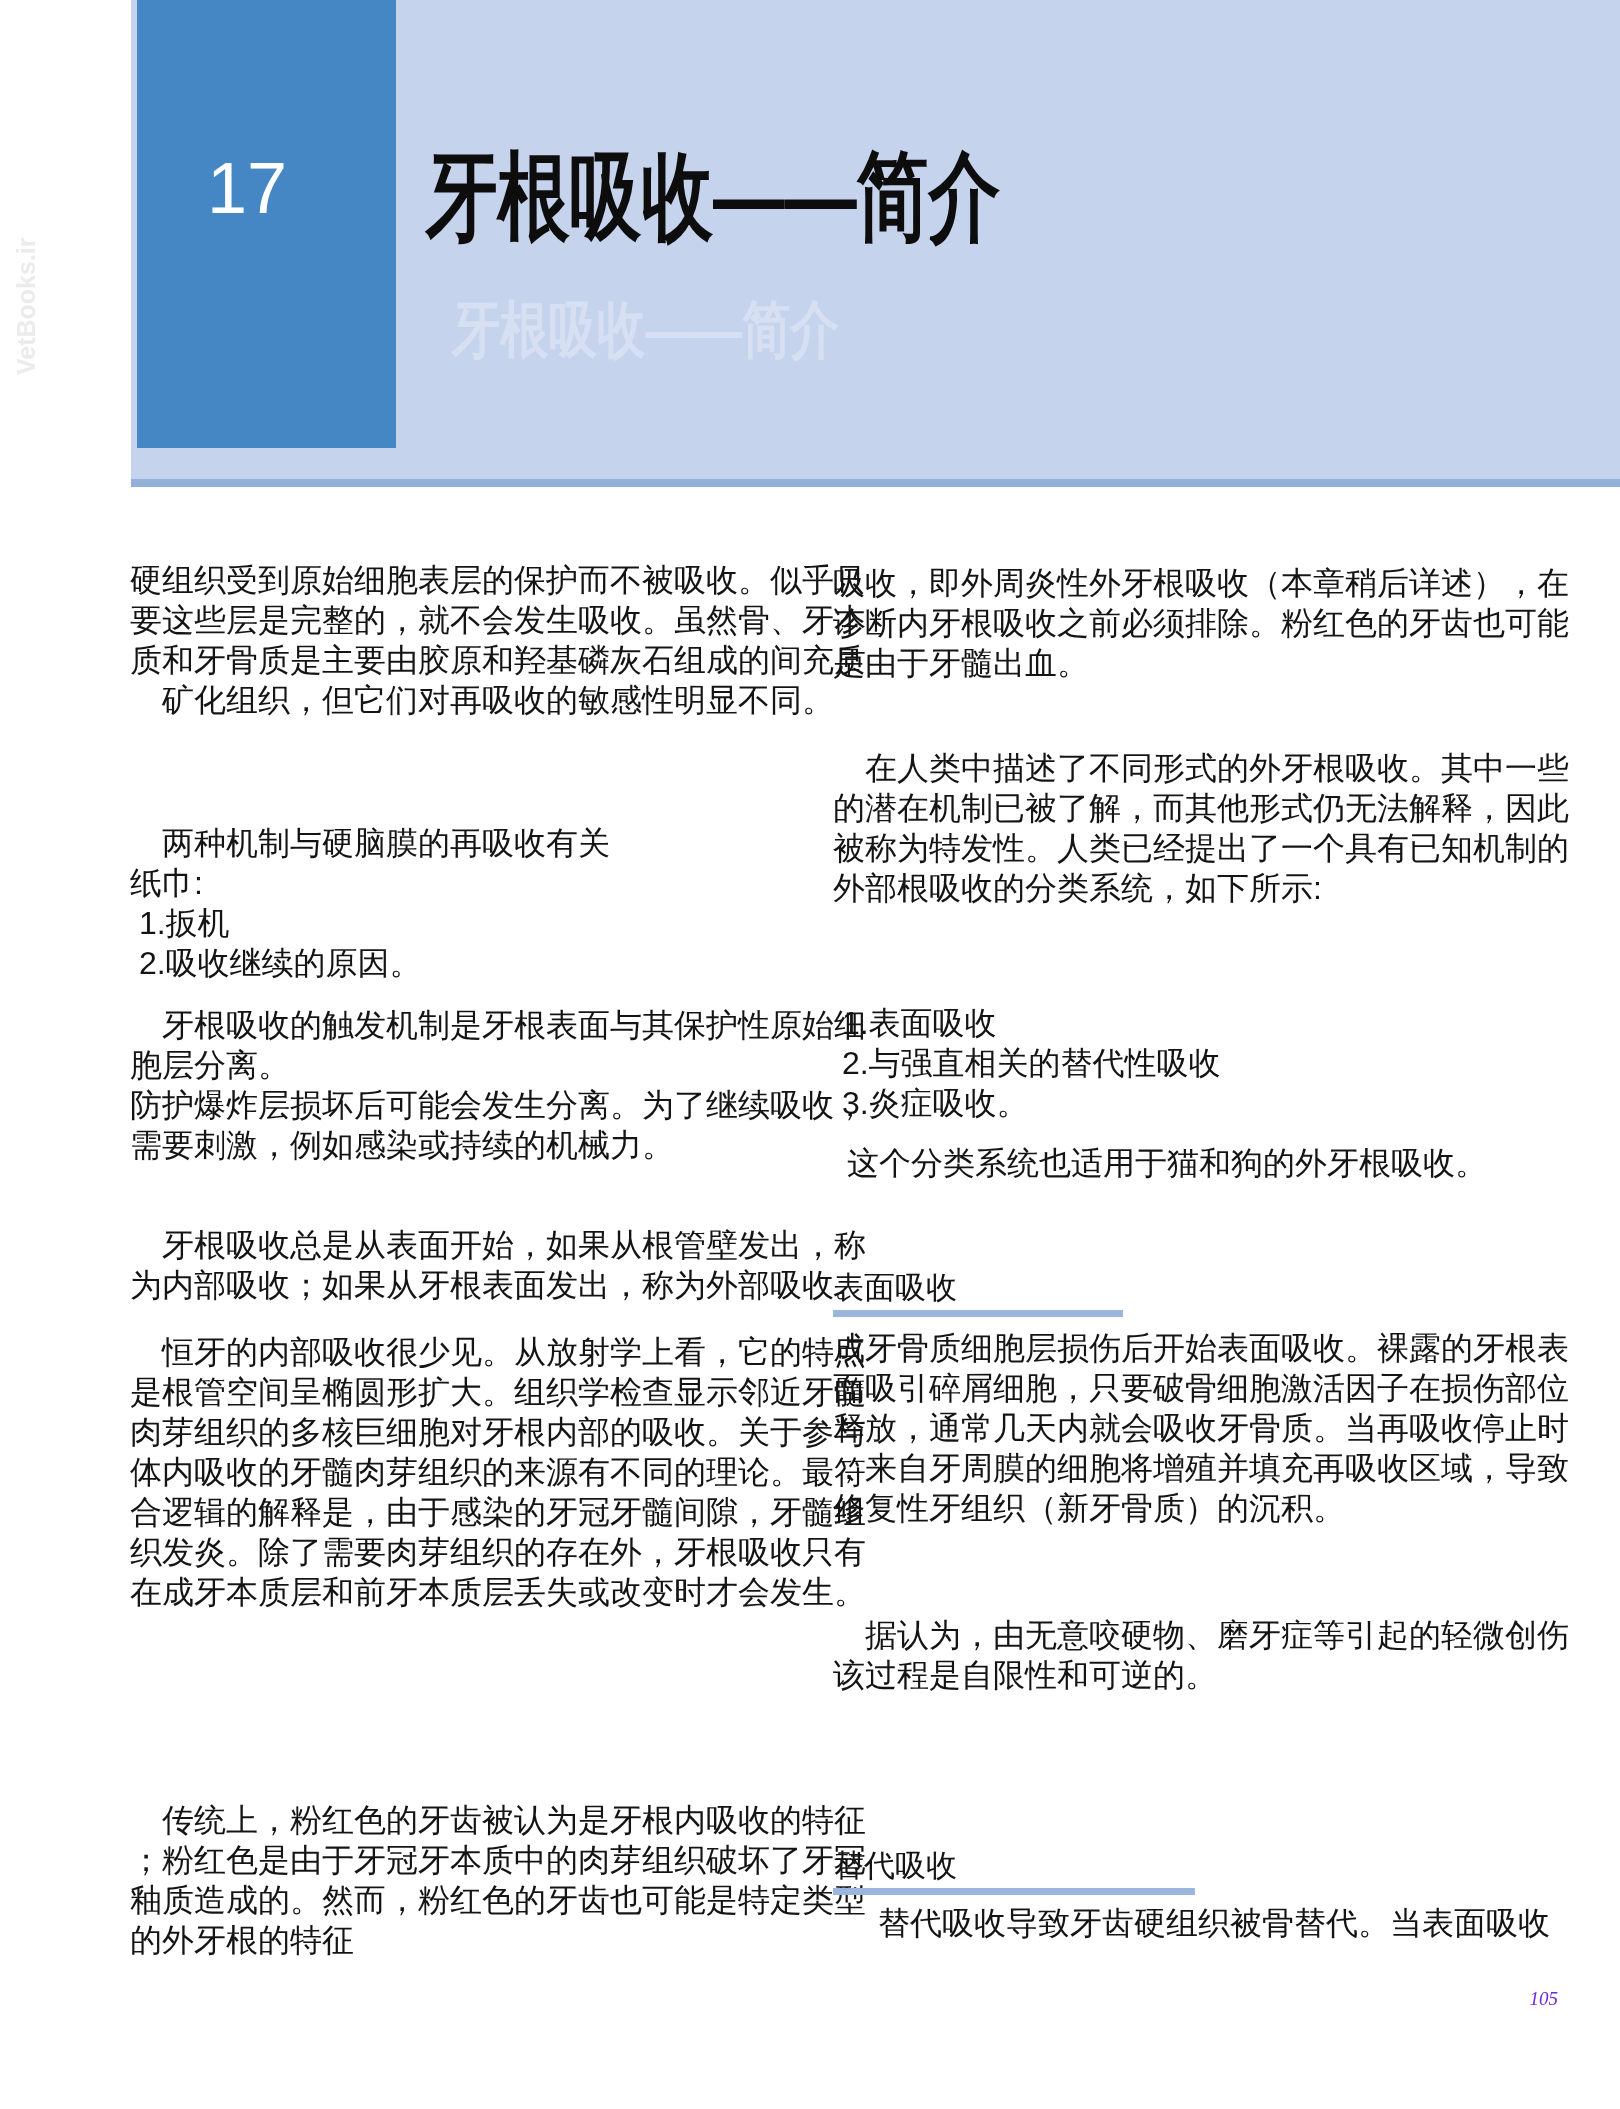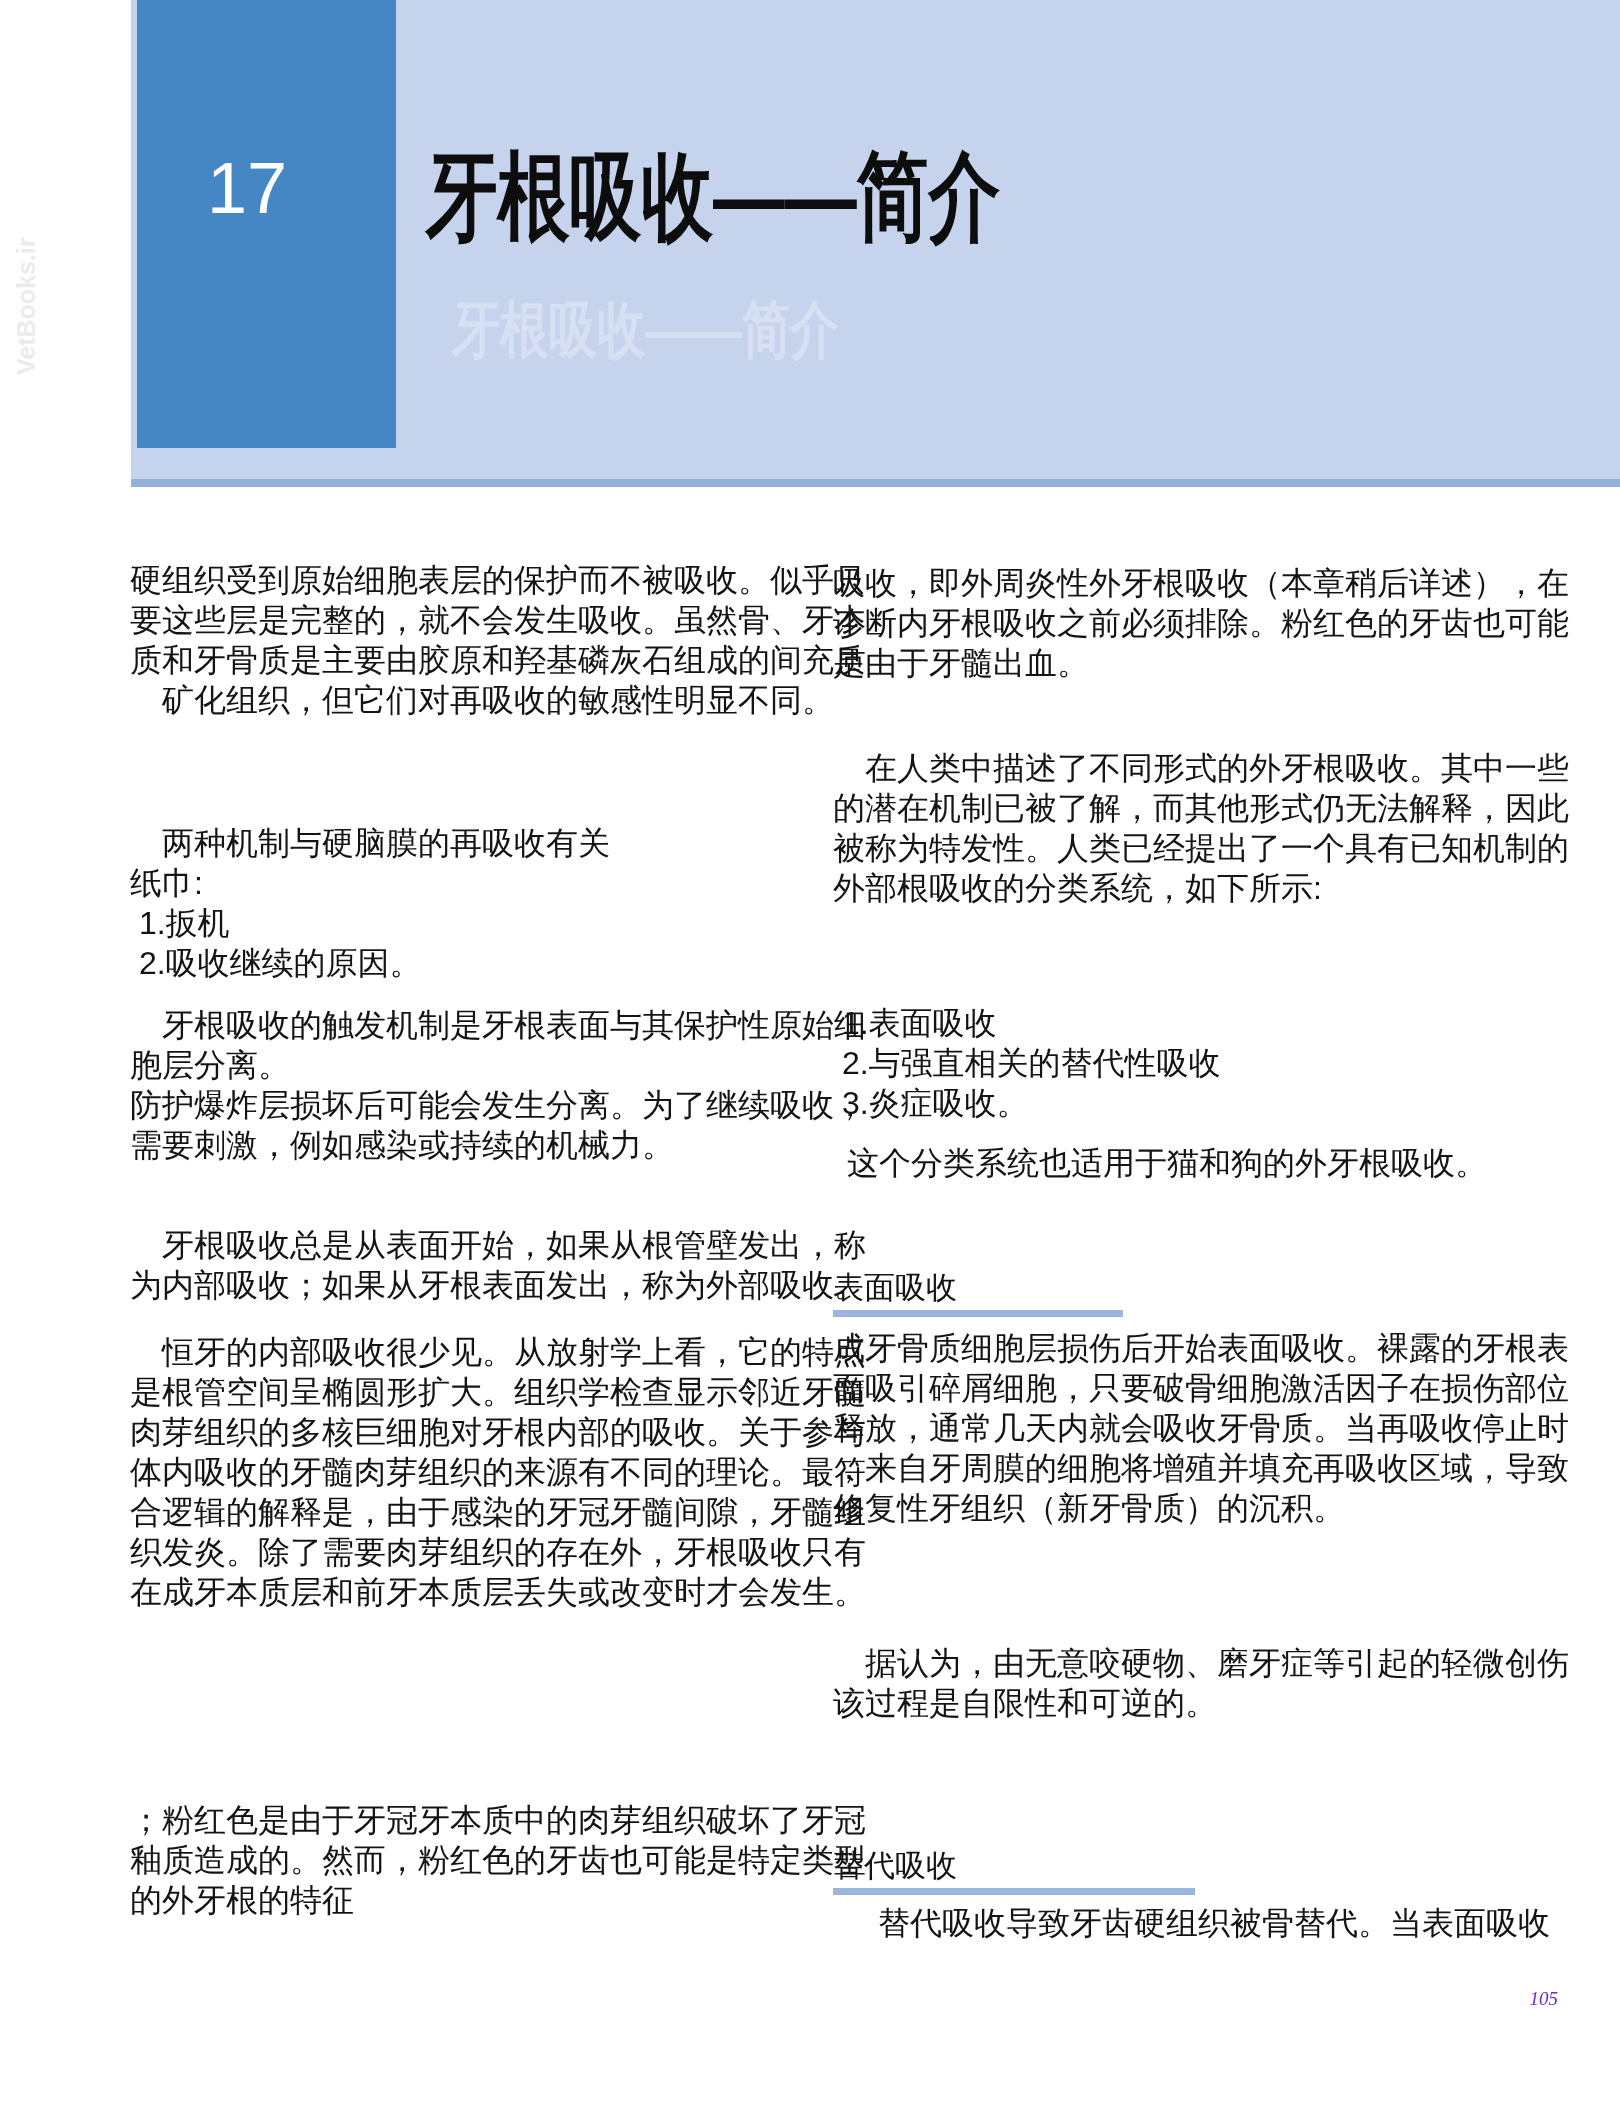--- a/index.html
+++ b/index.html
@@ -129,20 +129,21 @@
     <div class="block para" style="left: 130px; top: 1332px;">
       <div class="line">　恒牙的内部吸收很少见。从放射学上看，它的特点</div>
       <div class="line">是根管空间呈椭圆形扩大。组织学检查显示邻近牙髓</div>
       <div class="line">肉芽组织的多核巨细胞对牙根内部的吸收。关于参与</div>
       <div class="line">体内吸收的牙髓肉芽组织的来源有不同的理论。最符</div>
       <div class="line">合逻辑的解释是，由于感染的牙冠牙髓间隙，牙髓组</div>
       <div class="line">织发炎。除了需要肉芽组织的存在外，牙根吸收只有</div>
       <div class="line">在成牙本质层和前牙本质层丢失或改变时才会发生。</div>
     </div>
     <div class="block para" style="left: 130px; top: 1800px;">
+      <div class="line">　传统上，粉红色的牙齿被认为是牙根内吸收的特征</div>
       <div class="line">；粉红色是由于牙冠牙本质中的肉芽组织破坏了牙冠</div>
       <div class="line">釉质造成的。然而，粉红色的牙齿也可能是特定类型</div>
       <div class="line">的外牙根的特征</div>
     </div>
     <div class="block para" style="left: 833px; top: 563px;">
       <div class="line">吸收，即外周炎性外牙根吸收（本章稍后详述），在</div>
       <div class="line">诊断内牙根吸收之前必须排除。粉红色的牙齿也可能</div>
       <div class="line">是由于牙髓出血。</div>
     </div>
     <div class="block para" style="left: 833px; top: 748px;">
@@ -163,21 +164,21 @@
       <div class="heading-text">表面吸收</div>
       <div class="heading-rule" style="width: 290px; background: rgb(155, 182, 220);"></div>
     </div>
     <div class="block para" style="left: 833px; top: 1328px;">
       <div class="line">成牙骨质细胞层损伤后开始表面吸收。裸露的牙根表</div>
       <div class="line">面吸引碎屑细胞，只要破骨细胞激活因子在损伤部位</div>
       <div class="line">释放，通常几天内就会吸收牙骨质。当再吸收停止时</div>
       <div class="line">，来自牙周膜的细胞将增殖并填充再吸收区域，导致</div>
       <div class="line">修复性牙组织（新牙骨质）的沉积。</div>
     </div>
-    <div class="block para" style="left: 833px; top: 1615px; margin-top: 28px;">
+    <div class="block para" style="left: 833px; top: 1615px;">
       <div class="line">　据认为，由无意咬硬物、磨牙症等引起的轻微创伤</div>
       <div class="line">该过程是自限性和可逆的。</div>
     </div>
     <div class="block heading" style="left: 833px; top: 1846px;">
       <div class="heading-text">替代吸收</div>
       <div class="heading-rule" style="width: 362px; background: rgb(155, 182, 220);"></div>
     </div>
     <div class="block para" style="left: 878px; top: 1903px; text-align: right;">
       <div class="line">替代吸收导致牙齿硬组织被骨替代。当表面吸收</div>
     </div>

